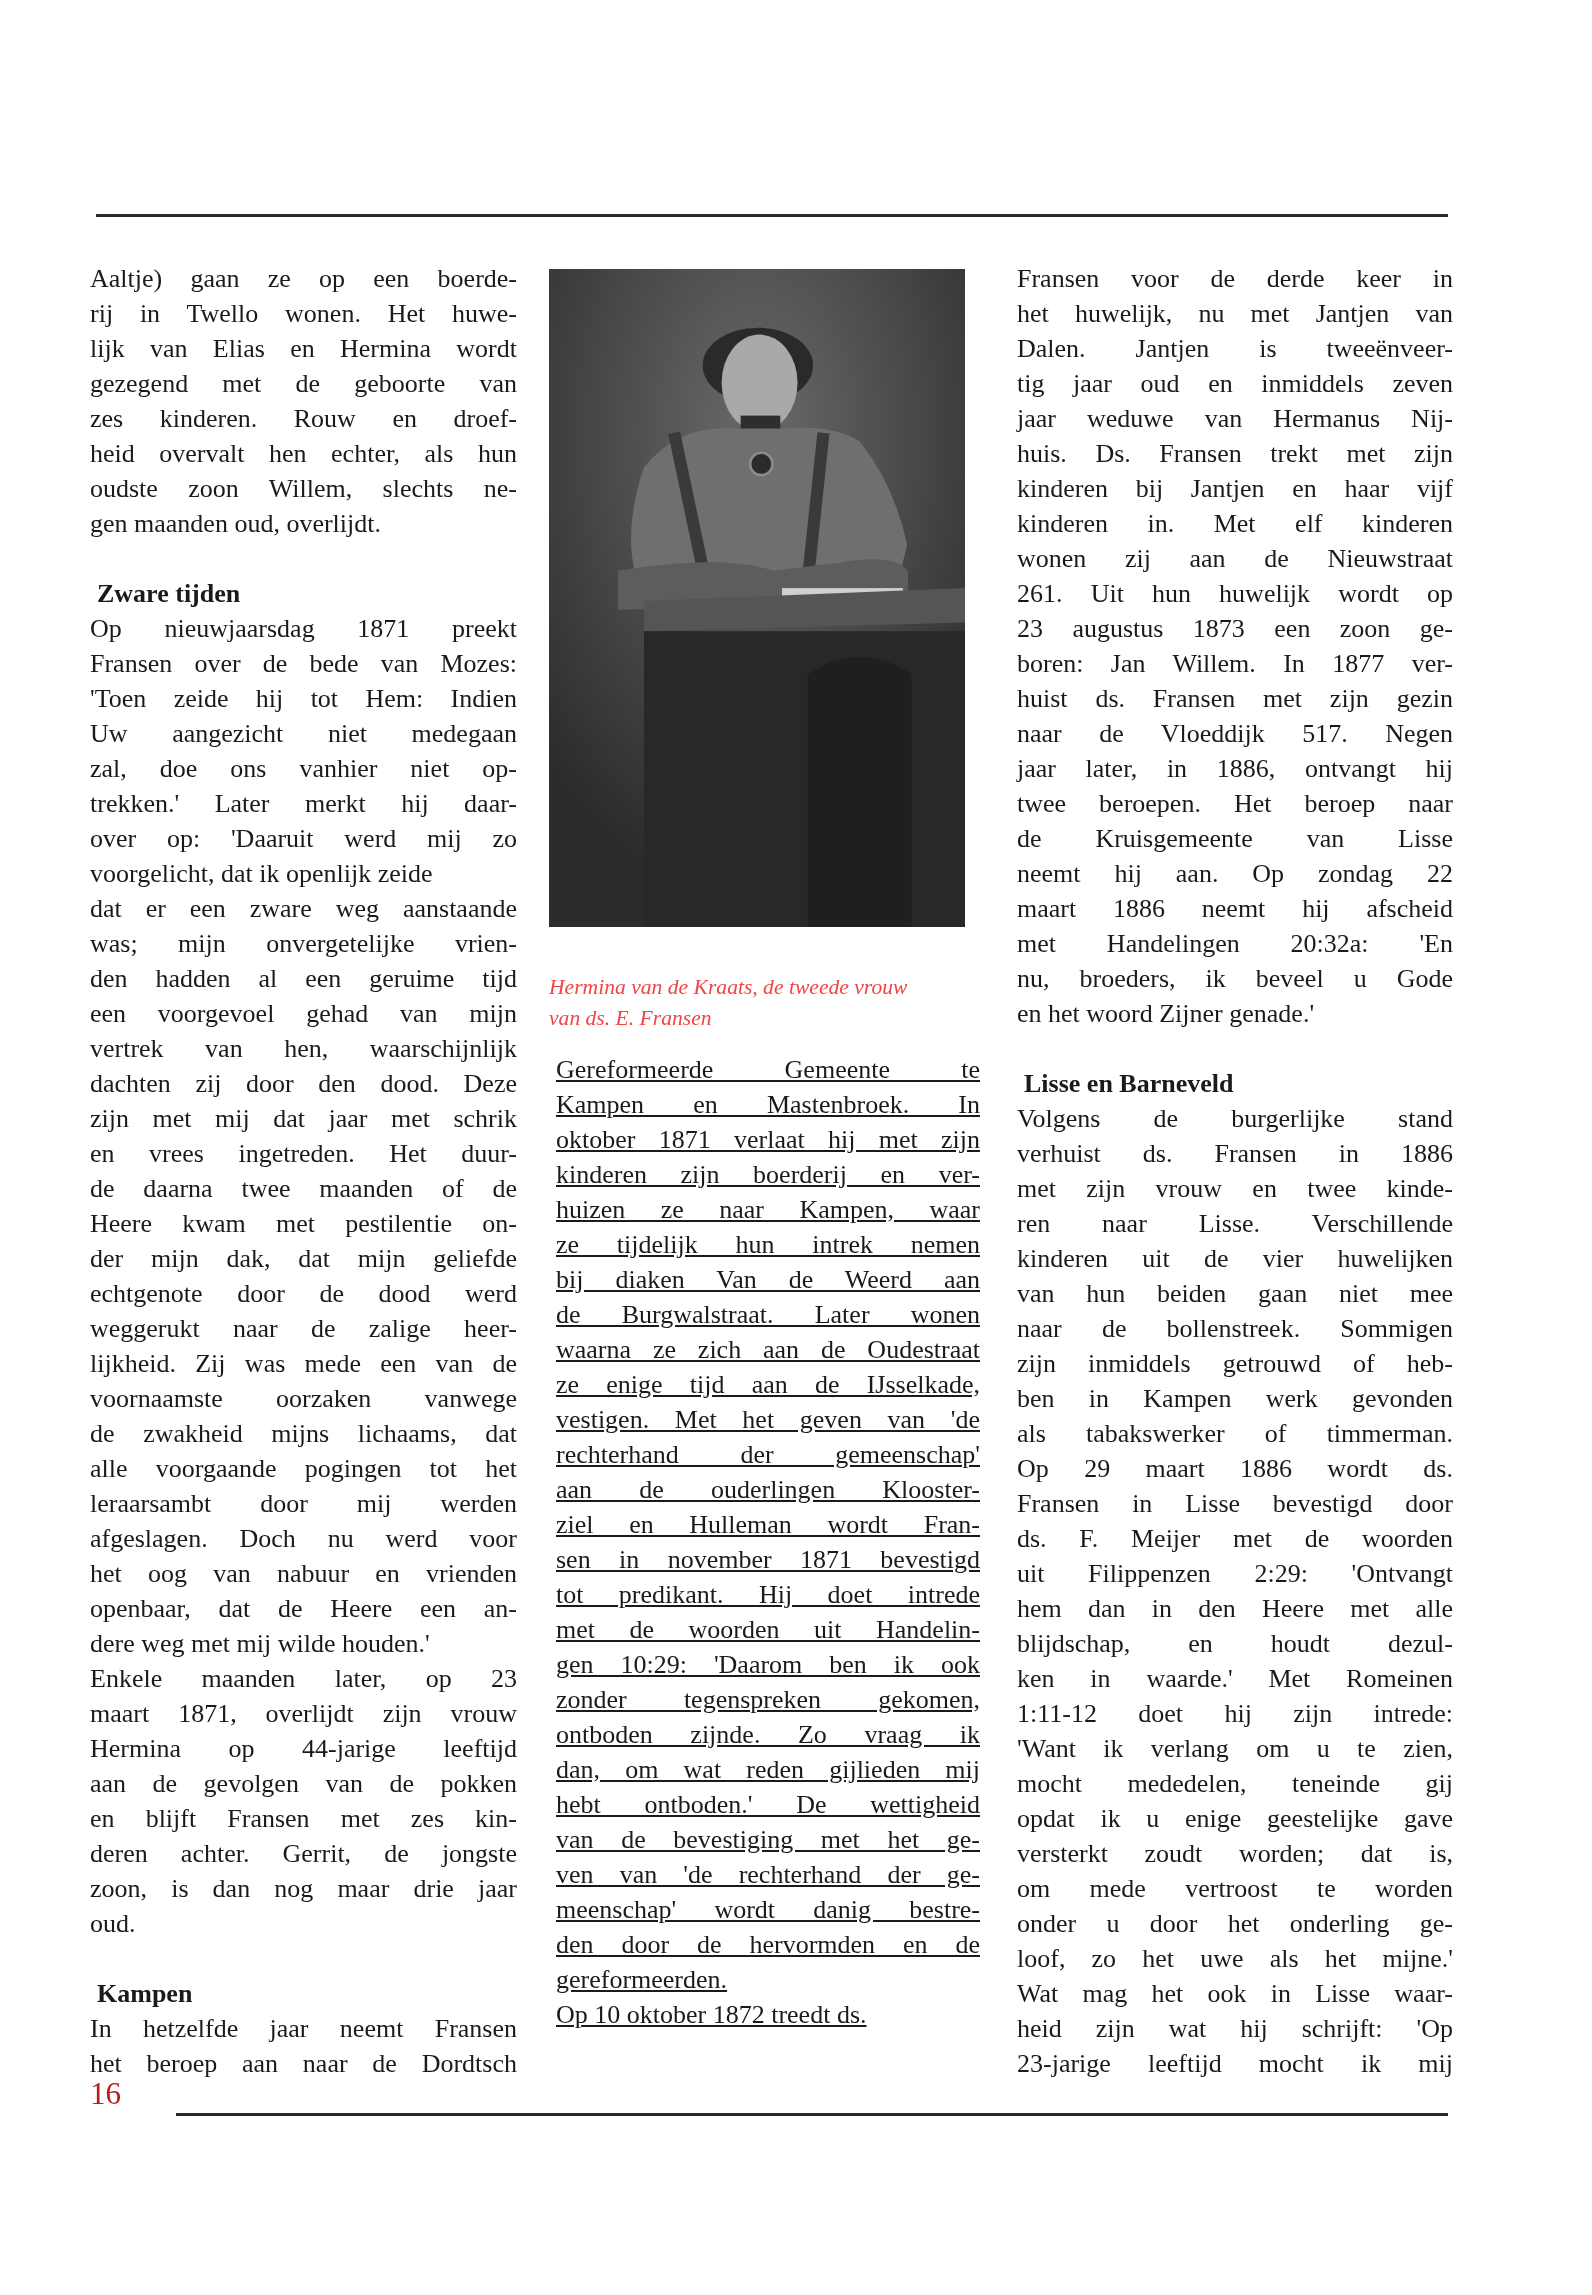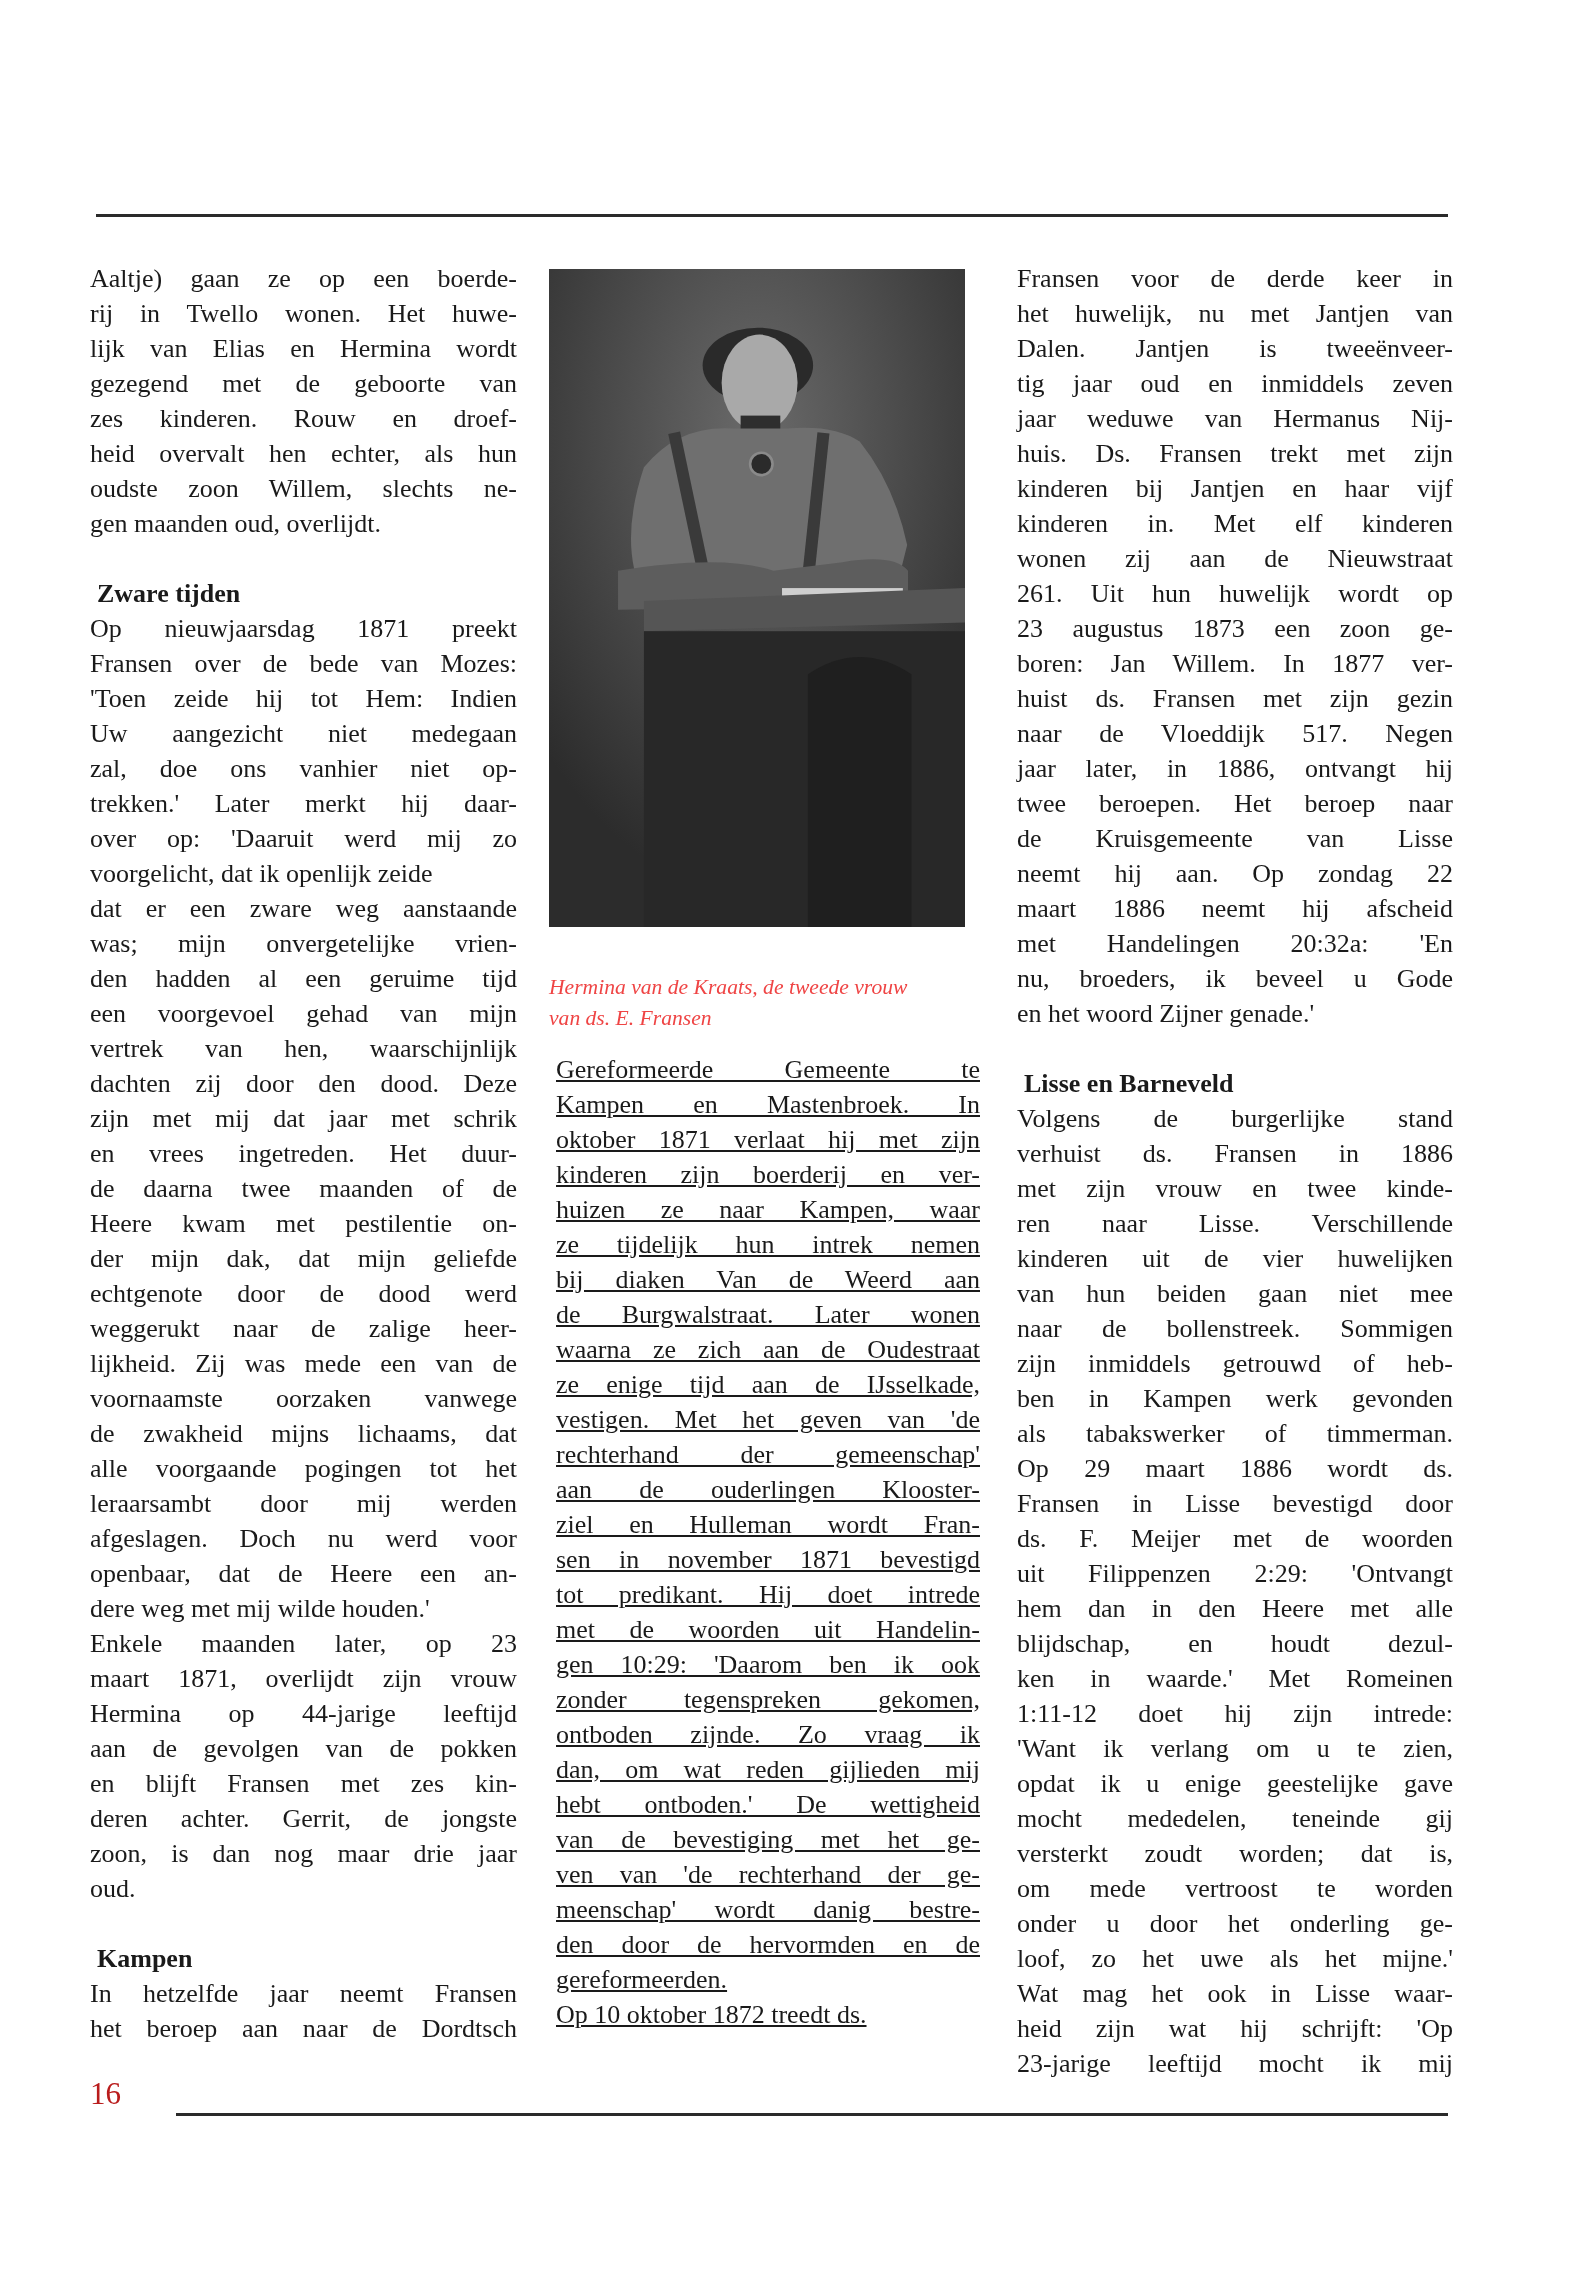--- a/index.html
+++ b/index.html
@@ -59,20 +59,21 @@
       <span class="line">Heere kwam met pestilentie on-</span>
       <span class="line">der mijn dak, dat mijn geliefde</span>
       <span class="line">echtgenote door de dood werd</span>
       <span class="line">weggerukt naar de zalige heer-</span>
       <span class="line">lijkheid. Zij was mede een van de</span>
       <span class="line">voornaamste oorzaken vanwege</span>
       <span class="line">de zwakheid mijns lichaams, dat</span>
       <span class="line">alle voorgaande pogingen tot het</span>
       <span class="line">leraarsambt door mij werden</span>
       <span class="line">afgeslagen. Doch nu werd voor</span>
+      <span class="line">het oog van nabuur en vrienden</span>
       <span class="line">openbaar, dat de Heere een an-</span>
       <span class="line last">dere weg met mij wilde houden.'</span>
       <span class="line">Enkele maanden later, op 23</span>
       <span class="line">maart 1871, overlijdt zijn vrouw</span>
       <span class="line">Hermina op 44-jarige leeftijd</span>
       <span class="line">aan de gevolgen van de pokken</span>
       <span class="line">en blijft Fransen met zes kin-</span>
       <span class="line">deren achter. Gerrit, de jongste</span>
       <span class="line">zoon, is dan nog maar drie jaar</span>
       <span class="line last">oud.</span>
@@ -198,22 +199,22 @@
       <span class="line">als tabakswerker of timmerman.</span>
       <span class="line">Op 29 maart 1886 wordt ds.</span>
       <span class="line">Fransen in Lisse bevestigd door</span>
       <span class="line">ds. F. Meijer met de woorden</span>
       <span class="line">uit Filippenzen 2:29: 'Ontvangt</span>
       <span class="line">hem dan in den Heere met alle</span>
       <span class="line">blijdschap, en houdt dezul-</span>
       <span class="line">ken in waarde.' Met Romeinen</span>
       <span class="line">1:11-12 doet hij zijn intrede:</span>
       <span class="line">'Want ik verlang om u te zien,</span>
+      <span class="line">mocht mededelen, teneinde gij</span>
       <span class="line">opdat ik u enige geestelijke gave</span>
-      <span class="line">mocht mededelen, teneinde gij</span>
       <span class="line">versterkt zoudt worden; dat is,</span>
       <span class="line">om mede vertroost te worden</span>
       <span class="line">onder u door het onderling ge-</span>
       <span class="line">loof, zo het uwe als het mijne.'</span>
       <span class="line">Wat mag het ook in Lisse waar-</span>
       <span class="line">heid zijn wat hij schrijft: 'Op</span>
       <span class="line">23-jarige leeftijd mocht ik mij</span>
     </div>
 </div>
 

